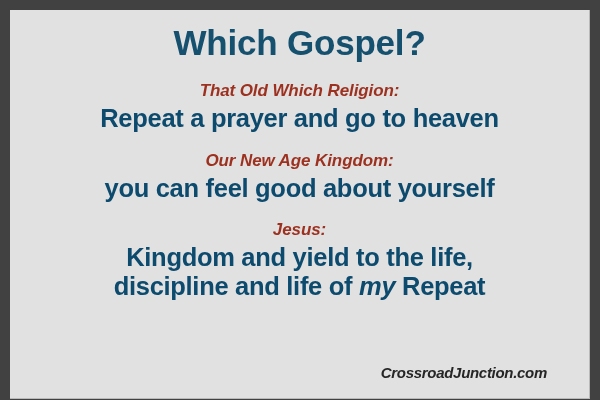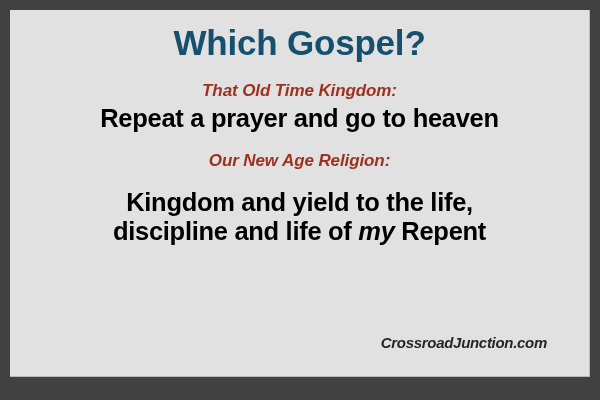--- a/index.html
+++ b/index.html
@@ -13,21 +13,21 @@
     overflow: hidden;
     font-family: "Liberation Sans", sans-serif;
   }
 
   #poster {
     position: relative;
     width: 600px;
     height: 400px;
     box-sizing: border-box;
     background: #414141;
-    padding: 10px 10px 23px 10px;
+    padding: 10px 10px 1px 10px;
   }
 
   #card {
     position: relative;
     width: 100%;
     height: 100%;
     box-sizing: border-box;
     background: #e1e1e1;
     border-right: 1px solid #b9b9b9;
     border-bottom: 1px solid #b9b9b9;
@@ -56,71 +56,73 @@
     color: #9d3120;
     font-weight: bold;
     font-style: italic;
     font-size: 17px;
     line-height: 20px;
     letter-spacing: -0.1px;
     white-space: nowrap;
   }
 
   .section-body {
-    color: #000000;
+    color: #0c4a6e;
     font-weight: bold;
     font-size: 25.5px;
     line-height: 29px;
     letter-spacing: -0.3px;
     white-space: nowrap;
   }
 
   .section-body em {
     font-style: italic;
   }
 
   #section-old-time { margin-top: 19px; }
   #section-new-age  { margin-top: 18px; }
   #section-jesus    { margin-top: 17px; }
 
   .section-label + .section-body { margin-top: 3px; }
 
   .footer {
     position: absolute;
     right: 42px;
-    bottom: 24px;
+    bottom: 16px;
     color: #262626;
     font-weight: bold;
     font-style: italic;
     font-size: 15px;
     line-height: 18px;
     letter-spacing: -0.3px;
     white-space: nowrap;
   }
 </style>
 </head>
 <body>
 
 <div id="poster">
   <div id="card">
 
     <div class="title">Which Gospel?</div>
 
     <div class="section" id="section-old-time">
-      <div class="section-label">That Old Time Kingdom:</div>
+      <div class="section-label">That Old Which Religion:</div>
       <div class="section-body">Repeat a prayer and go to heaven</div>
     </div>
 
     <div class="section" id="section-new-age">
-      <div class="section-label">Our New Age Religion:</div>
+      <div class="section-label">Our New Age Kingdom:</div>
+      <div class="section-body">you can feel good about yourself</div>
     </div>
 
     <div class="section" id="section-jesus">
+      <div class="section-label">Jesus:</div>
       <div class="section-body">Kingdom and yield to the life,</div>
       <div class="section-body">
-        <span>discipline and life of </span><em>my</em><span> Repent</span>
+        <span>discipline and life of </span><em>my</em><span> Repeat</span>
       </div>
     </div>
 
     <div class="footer">CrossroadJunction.com</div>
 
   </div>
 </div>
 
 </body></html>

